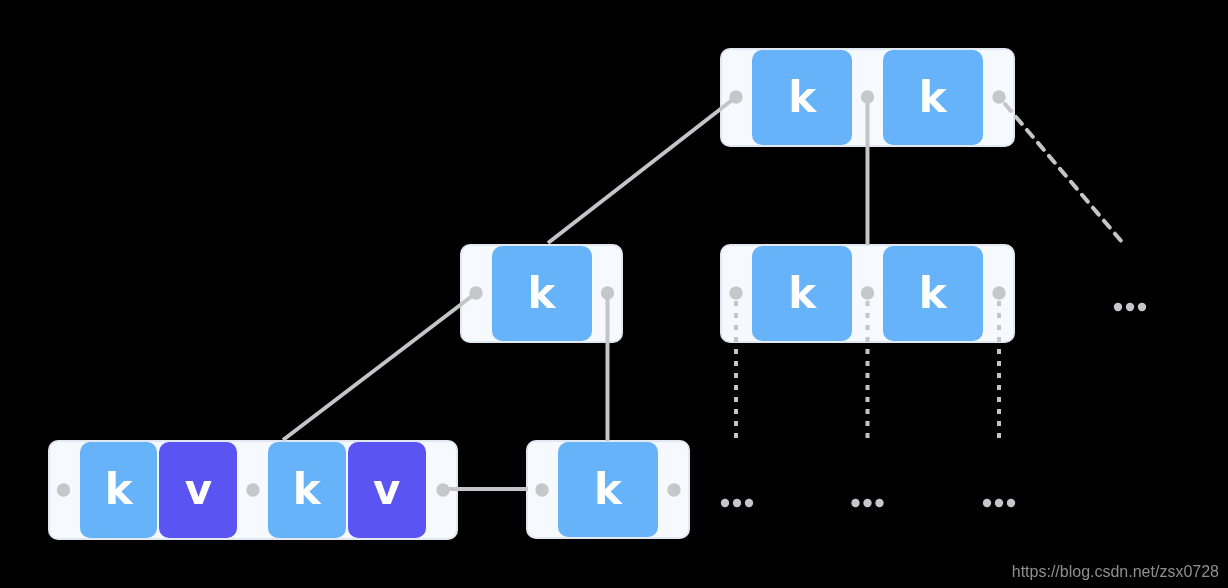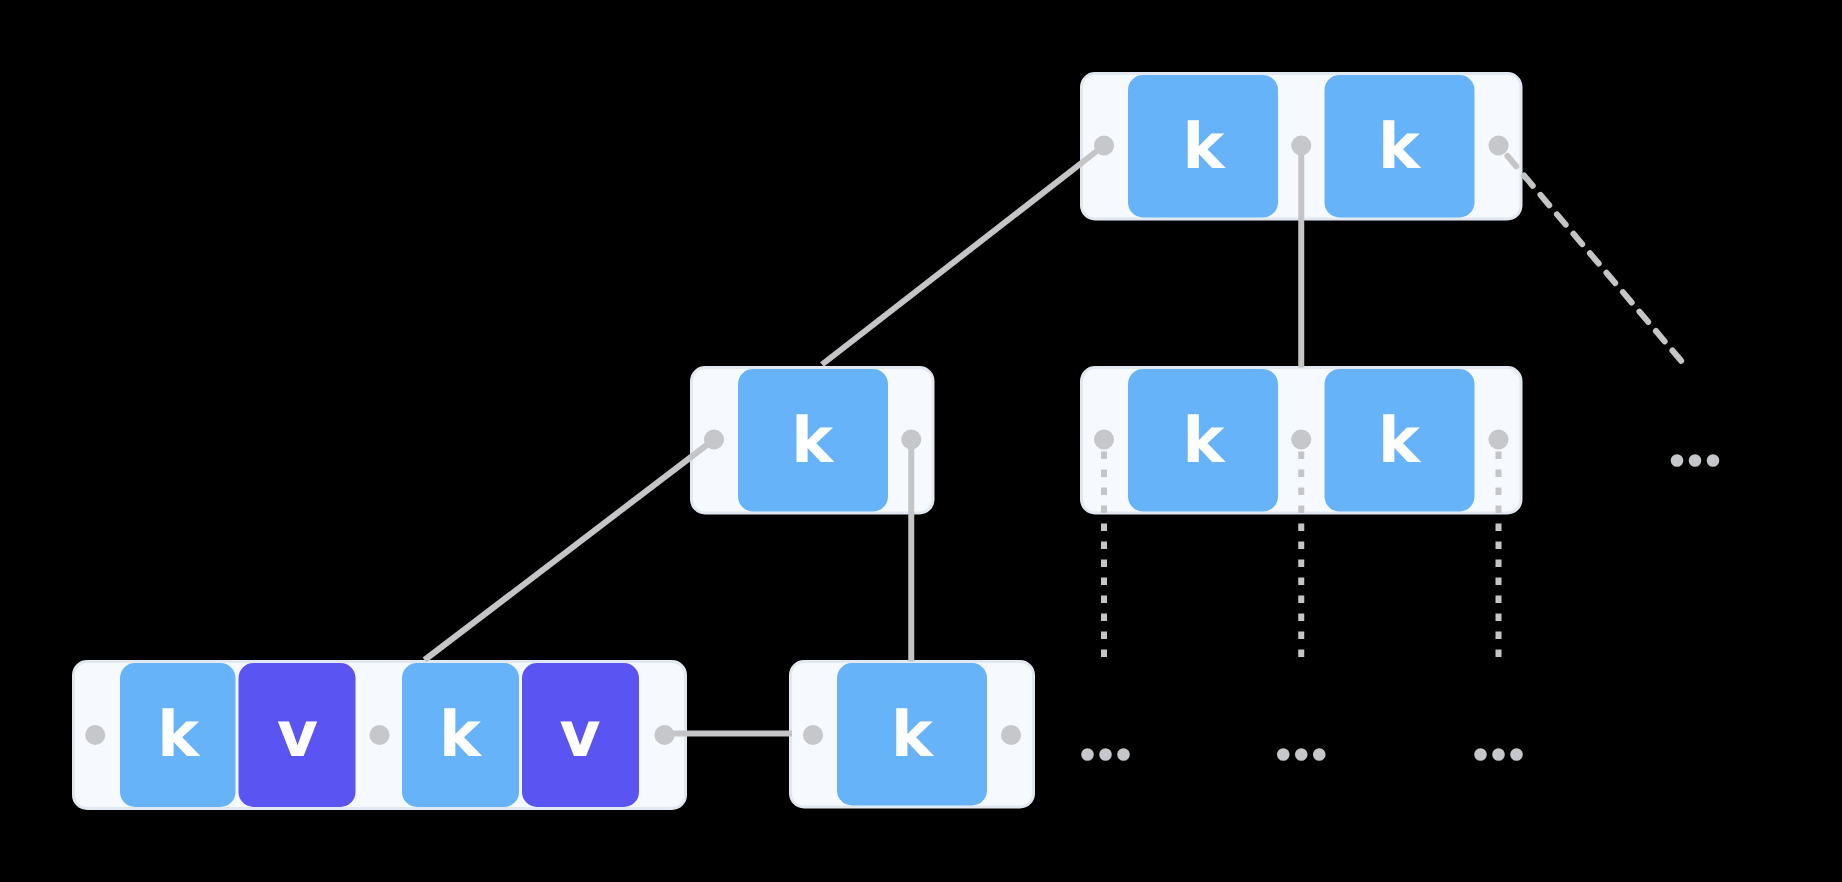--- a/index.html
+++ b/index.html
@@ -158,13 +158,14 @@
       <circle class="dot" cx="999" cy="503" r="4.2"></circle>
       <circle class="dot" cx="1011" cy="503" r="4.2"></circle>
     </g>
     <g>
       <circle class="dot" cx="1118" cy="307" r="4.2"></circle>
       <circle class="dot" cx="1130" cy="307" r="4.2"></circle>
       <circle class="dot" cx="1142" cy="307" r="4.2"></circle>
     </g>
   </svg>
 
+  <div class="watermark">https://blog.csdn.net/zsx0728</div>
 </div>
 
 </body></html>

